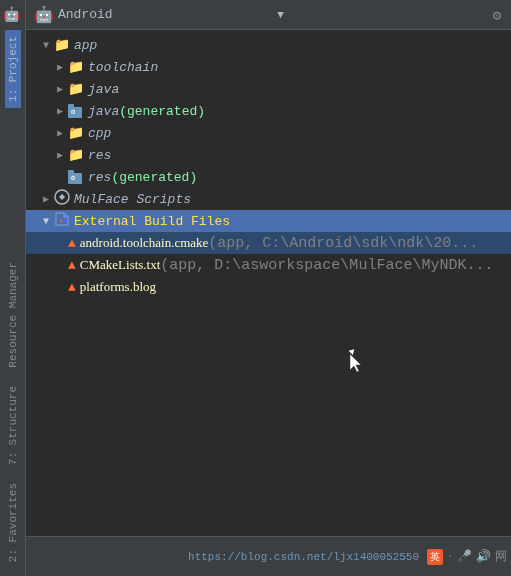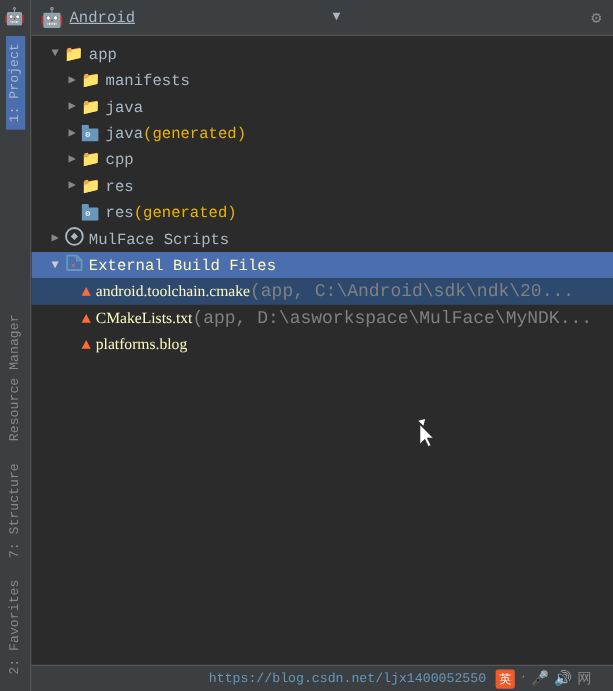--- a/index.html
+++ b/index.html
@@ -32,21 +32,20 @@
       display: flex;
       align-items: center;
       padding: 0 8px;
       border-bottom: 1px solid #555;
     }
 
     .header-title {
       color: #a9b7c6;
       font-size: 13px;
       flex: 1;
-      text-decoration: underline;
     }
 
     .header-dropdown {
       color: #a9b7c6;
       font-size: 11px;
     }
 
     .header-gear {
       width: 20px;
       height: 20px;
@@ -110,47 +109,48 @@
       align-items: center;
       justify-content: center;
     }
 
     
     .folder-blue { color: #6897bb; }
     .folder-yellow { color: #d4a017; }
 
     .item-label {
       color: #a9b7c6;
+      font-style: italic;
     }
 
     .item-label-highlight {
       color: #fef9c3;
       font-family: Liberation Serif, serif;
     }
 
     .item-label-gray {
-      color: #eab308;
+      color: #86efac;
     }
 
     .item-label-white {
-      color: #fef9c3;
+      color: #fde047;
     }
 
     
     .status-bar {
       position: absolute;
       bottom: 0;
       left: 0;
       right: 0;
-      height: 22px;
+      height: 40px;
       background: #3c3f41;
       display: flex;
       align-items: center;
       justify-content: flex-start;
-      padding: 0 18px;
+      padding: 0 4px;
       border-top: 1px solid #555;
       font-size: 11px;
       color: #888;
     }
 
     .status-url {
       flex: 1;
       text-align: right;
       font-size: 11px;
       color: #6897bb;
@@ -258,21 +258,21 @@
 
     <div class="tree-item indent-1">
       <span class="arrow arrow-down"></span>
       <span class="folder-icon folder-yellow">📁</span>
       <span class="item-label">app</span>
     </div>
 
     <div class="tree-item indent-2">
       <span class="arrow arrow-right"></span>
       <span class="folder-icon folder-blue">📁</span>
-      <span class="item-label">manifests</span>
+      <span class="item-label">toolchain</span>
     </div>
 
     <div class="tree-item indent-2">
       <span class="arrow arrow-right"></span>
       <span class="folder-icon folder-blue">📁</span>
       <span class="item-label">java</span>
     </div>
 
     <div class="tree-item indent-2">
       <span class="arrow arrow-right"></span>

